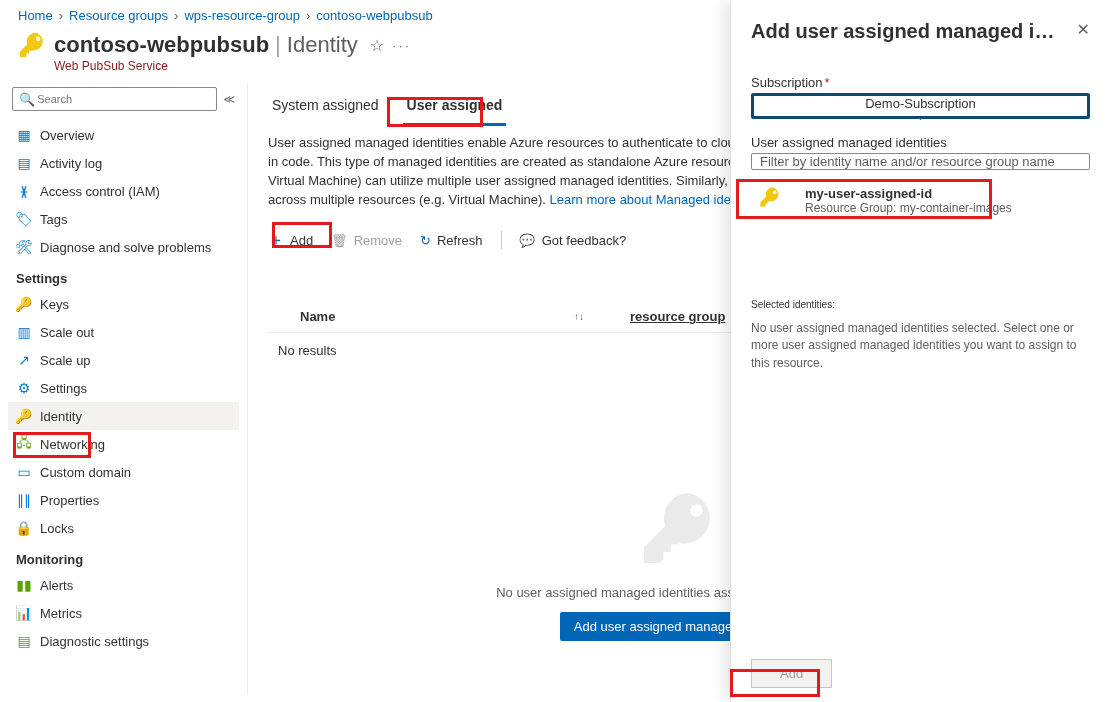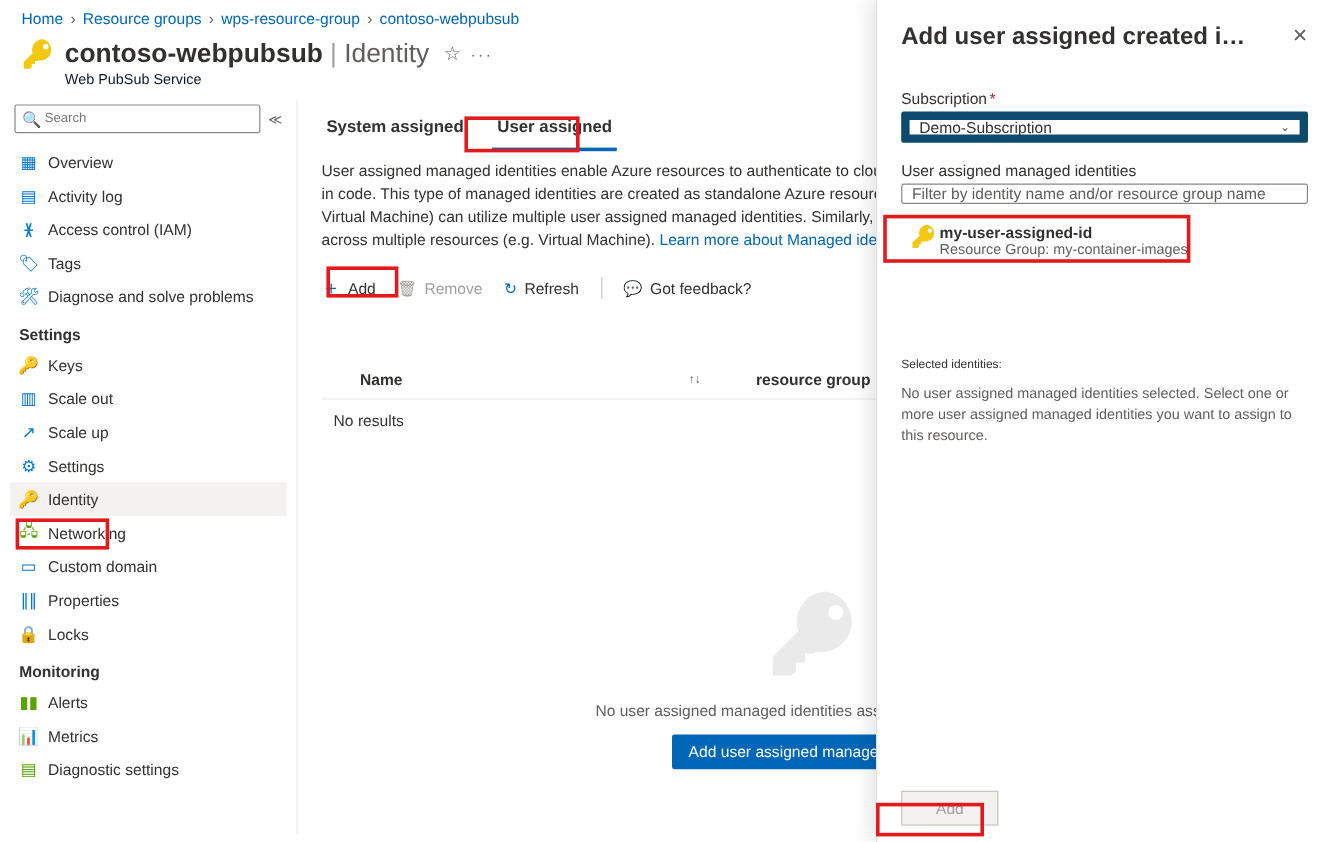--- a/index.html
+++ b/index.html
@@ -7,61 +7,61 @@
   a { color:#0067b8; text-decoration:none; }
   .breadcrumbs { display:flex; align-items:center; gap:6px; padding:8px 18px 0 18px; font-size:13px;}
   .breadcrumbs .chev { color:#605e5c; }
   .header { display:flex; align-items:center; padding:8px 18px 4px 18px; }
   .key-svg { width:28px; height:28px; margin-right:8px; }
   .title { font-size:22px; font-weight:600; color:#323130;}
   .title-sep { font-size:22px; color:#a19f9d; margin:0 6px;}
   .title-light { font-size:22px; font-weight:400; color:#605e5c;}
   .star { margin-left:12px; color:#605e5c; font-size:16px;}
   .dots { margin-left:8px; color:#605e5c; letter-spacing:2px;}
-  .subtitle { padding:0 16px 10px 54px; color:#0f172a; font-size:12px; margin-top:-4px;}
+  .subtitle { padding:0 16px 10px 54px; color:#7f1d1d; font-size:12px; margin-top:-4px;}
   .layout { display:flex; height: calc(702px - 90px); }
   .sidebar { width:248px; border-right:1px solid #edebe9; padding:0 8px; overflow:hidden;}
   .search-wrap { display:flex; align-items:center; gap:6px; margin:4px 4px 10px 4px;}
   .search { flex:1; display:flex; align-items:center; border:1px solid #8a8886; border-radius:2px; height:24px; padding:0 6px;}
   .search input { border:none; outline:none; flex:1; font-size:11px; background:transparent;}
   .collapse-chev { color:#605e5c; font-size:11px;}
   .nav-item { display:flex; align-items:center; gap:8px; padding:6px 8px; cursor:pointer; font-size:13px; color:#323130;}
   .nav-item.active { background:#f3f2f1;}
   .nav-group { font-weight:600; padding:10px 8px 4px 8px; font-size:13px; color:#323130;}
   .nav-icon { width:16px; height:16px; display:inline-flex; align-items:center; justify-content:center; font-size:14px;}
   .main { flex:1; padding:8px 20px; position:relative; overflow:hidden;}
   .tabs { display:flex; gap:20px; border-bottom:0; margin-bottom:8px;}
-  .tab { padding:6px 4px 10px 4px; font-size:14px; color:#323130; cursor:pointer;font-weight:bold;}
+  .tab { padding:6px 4px 10px 4px; font-size:14px; color:#323130; cursor:pointer;}
   .tab.active { font-weight:600; border-bottom:3px solid #0067b8; color:#323130;}
   .desc { font-size:13px; color:#323130; line-height:1.45; margin-bottom:14px;}
   .toolbar { display:flex; align-items:center; gap:18px; height:34px; color:#323130;}
   .tb-btn { display:flex; align-items:center; gap:6px; font-size:13px; cursor:pointer;}
   .tb-btn.disabled { color:#a19f9d; cursor:default;}
   .tb-divider { width:1px; height:18px; background:#c8c6c4;}
   .table-head { display:flex; align-items:center; gap:40px; margin-top:52px; font-size:13px; font-weight:600; color:#323130;}
   .th1 { width:260px; padding-left:32px;}
-  .th2 { color:#323130; font-weight:600;}
+  .th2 { color:#323130; font-weight:600;text-decoration:underline;}
   .sort-ud { font-size:10px; color:#605e5c; margin:0 6px;}
   .divider-row { border-top:1px solid #edebe9; margin-top:8px;}
   .no-results { padding:10px 0 0 10px; font-size:13px; color:#323130;}
   .empty { text-align:center; margin-top:130px;}
   .empty-key { opacity:.35; }
   .empty-key svg { width:80px; height:80px;}
   .empty-msg { color:#605e5c; font-size:13px; margin-top:14px;}
   .primary-btn { background:#0067b8; color:#fff; border:none; padding:7px 14px; border-radius:2px; font-size:13px; margin-top:12px; cursor:pointer;}
   
   .panel { position:absolute; top:0; right:0; width:380px; height:702px; background:#fff; border-left:1px solid #e1dfdd; box-shadow:-4px 0 16px rgba(0,0,0,.12); padding:20px 20px;}
   .panel-title { font-size:20px; font-weight:600; display:flex; justify-content:space-between; align-items:flex-start;}
   .close-x { font-size:16px; color:#605e5c; cursor:pointer; font-weight:400;}
   .field-label { font-size:13px; margin-top:32px; margin-bottom:3px; }
   .req-star { color:#a4262c; margin-left:2px;}
-  .select-box { border:7px solid #0c4a6e; border-radius:2px; height:26px; display:flex; align-items:center; justify-content:space-between; padding:0 8px; font-size:13px;}
+  .select-box { border:3px solid #0c4a6e; border-radius:2px; height:26px; display:flex; align-items:center; justify-content:space-between; padding:0 8px; font-size:13px;flex-direction:column;}
   .filter-input { border:1px solid #8a8886; border-radius:2px; height:17px; width:100%; padding:0 8px; font-size:13px; outline:none; color:#323130;}
   .filter-input::placeholder { color:#605e5c;}
-  .identity-item { display:flex; gap:2px; padding:10px 8px; margin-top:6px; cursor:pointer;}
+  .identity-item { display:flex; gap:24px; padding:10px 8px; margin-top:6px; cursor:pointer;}
   .iden-name { font-weight:700; font-size:13px;}
   .iden-sub { font-size:12px; color:#605e5c;}
   .sel-header { font-size:10px; margin-top:74px;}
   .sel-msg { font-size:12px; color:#605e5c; margin-top:10px; line-height:1.45;}
   .panel-footer { position:absolute; bottom:14px; left:20px;}
   .panel-add { padding:6px 28px; background:#f3f2f1; border:1px solid #c8c6c4; color:#a19f9d; font-size:13px; cursor:default;}
   
   .hl { position:absolute; border:3px solid #e3191c; pointer-events:none;}
 </style>
 </head>
@@ -218,21 +218,21 @@
           </svg>
       </div>
       <div class="empty-msg">No user assigned managed identities assigned to this resource.</div>
       <button class="primary-btn">Add user assigned managed identity</button>
     </div>
   </div>
 </div>
 
 <div class="panel">
   <div class="panel-title">
-    <span>Add user assigned created i…</span>
+    <span>Add user assigned managed i…</span>
     <span class="close-x">✕</span>
   </div>
 
   <div class="field-label"><span>Subscription</span><span class="req-star">*</span></div>
   <div class="select-box">
     <span>Demo-Subscription</span>
     <span style="font-size:10px;color:#605e5c">⌄</span>
   </div>
 
   <div class="field-label" style="margin-top:16px">User assigned managed identities</div>

